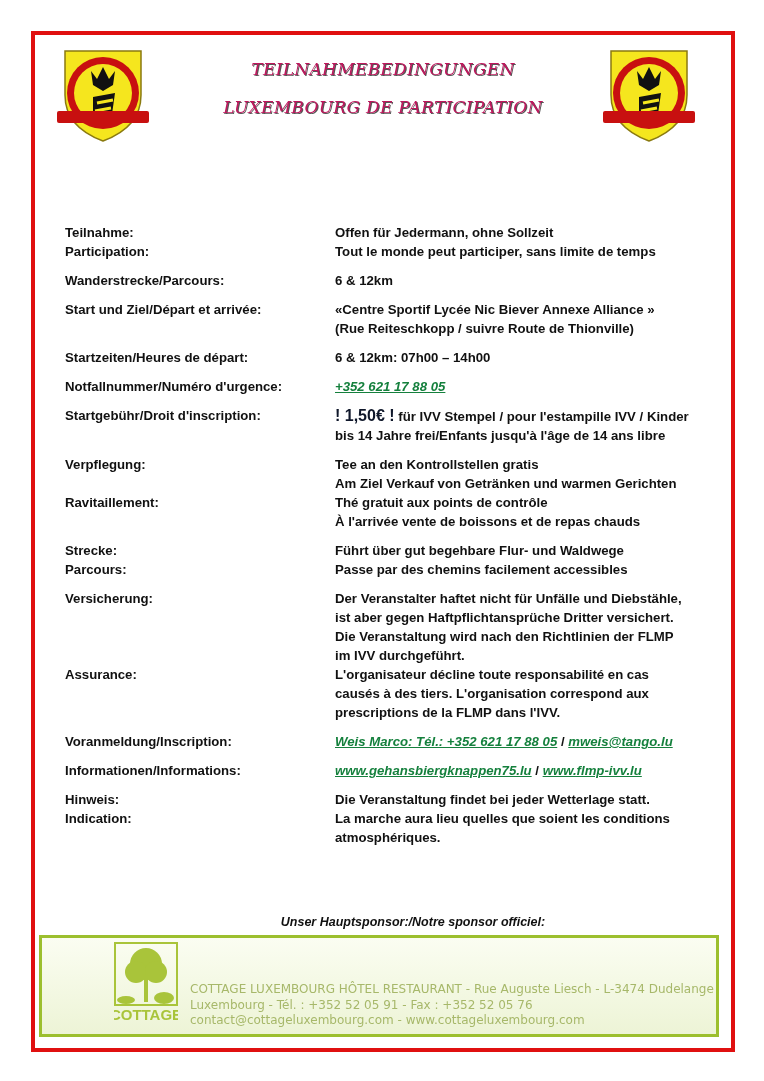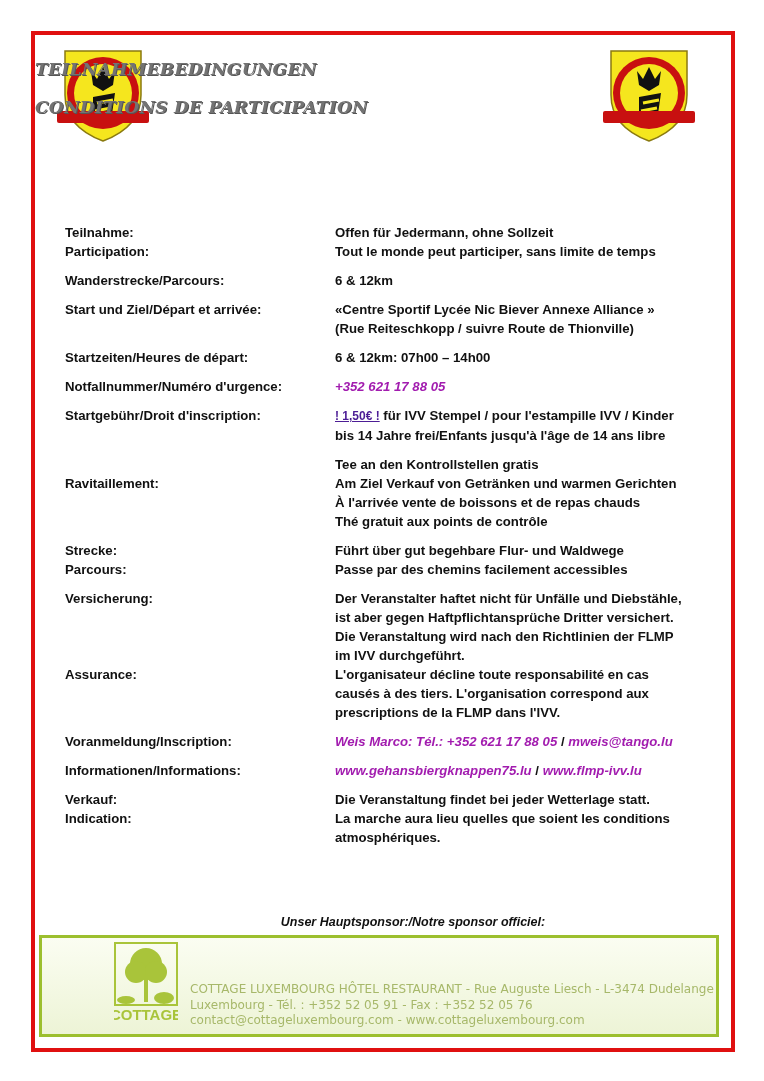--- a/index.html
+++ b/index.html
@@ -1,51 +1,51 @@
 <!DOCTYPE html>
 <html><head>
 <meta charset="utf-8">
 <style>
   html, body { margin: 0; padding: 0; background: #ffffff; }
   body { width: 764px; height: 1081px; position: relative; overflow: hidden; font-family: "Liberation Sans", sans-serif; color: #111; }
   .frame { position: absolute; left: 31px; top: 31px; width: 696px; height: 1013px; border: 4px solid #e01010; background: #fff; }
   .logo { position: absolute; top: 10px; width: 100px; height: 100px; }
   .logo.left { left: 18px; }
   .logo.right { left: 564px; }
-  .title { position: absolute; left: 0; width: 696px; font-family: "DejaVu Serif", serif; font-weight: bold; font-style: italic; font-size: 17px; letter-spacing: 0.3px; color: #737373; text-shadow: 1px 1px 0 #555; }
+  .title { position: absolute; left: 0; width: 696px; text-align: center; font-family: "DejaVu Serif", serif; font-weight: normal; font-style: italic; font-size: 17px; letter-spacing: 0.3px; color: #be185d; text-shadow: 1px 1px 0 #555; }
   .title.t1 { top: 24px; }
   .title.t2 { top: 62px; }
   .rows { position: absolute; left: 30px; top: 188px; width: 660px; font-size: 13.2px; font-weight: bold; line-height: 19px; }
   .row { display: flex; margin-bottom: 10px; }
   .lbl { width: 270px; flex: 0 0 270px; }
   .val { flex: 1; }
   .lbl div, .val div { white-space: nowrap; }
-  a.link { color: #a21caf; font-style: italic; }
-  .fee { color: #4c1d95; font-size: 12px; text-decoration: underline; }
+  a.link { color: #15803d; font-style: italic; text-decoration: underline; }
+  .fee { color: #0f172a; font-size: 16px; }
   .sponsor-label { position: absolute; left: 0; width: 756px; top: 880px; text-align: center; font-size: 12.5px; font-style: italic; font-weight: bold; }
   .sponsor-box { position: absolute; left: 4px; top: 900px; width: 680px; height: 102px; border: 3px solid #9cbf2e; background: linear-gradient(#fbfdf2, #edf4d6); box-sizing: border-box; }
   .cottage-logo { position: absolute; left: 72px; top: 4px; width: 64px; height: 90px; }
   .sp-text { position: absolute; left: 148px; top: 44px; font-family: "DejaVu Sans", sans-serif; font-size: 12px; line-height: 15.5px; color: #a7b86a; white-space: nowrap; }
 </style>
 </head>
 <body>
 
 <div class="frame">
   <svg class="logo left" viewBox="0 0 100 100">
     <path d="M12 6 H88 V50 Q88 82 50 96 Q12 82 12 50 Z" fill="#f5e61e" stroke="#8a7a10" stroke-width="1.5"></path>
     <circle cx="50" cy="48" r="36" fill="#c81010"></circle>
     <circle cx="50" cy="48" r="29" fill="#f5e61e"></circle>
     <path d="M40 52 L62 48 L58 76 Q48 80 40 72 Z" fill="#111"></path>
     <path d="M44 58 L60 55 M42 66 L58 63" stroke="#f5e61e" stroke-width="3"></path>
     <path d="M50 22 L44 34 L38 26 L40 40 L50 46 L60 40 L62 26 L56 34 Z" fill="#111"></path>
     <rect x="4" y="66" width="92" height="12" fill="#c81010" rx="2"></rect>
   </svg>
 
   <div class="title t1">TEILNAHMEBEDINGUNGEN</div>
-  <div class="title t2">CONDITIONS DE PARTICIPATION</div>
+  <div class="title t2">LUXEMBOURG DE PARTICIPATION</div>
 
   <svg class="logo right" viewBox="0 0 100 100">
     <path d="M12 6 H88 V50 Q88 82 50 96 Q12 82 12 50 Z" fill="#f5e61e" stroke="#8a7a10" stroke-width="1.5"></path>
     <circle cx="50" cy="48" r="36" fill="#c81010"></circle>
     <circle cx="50" cy="48" r="29" fill="#f5e61e"></circle>
     <path d="M40 52 L62 48 L58 76 Q48 80 40 72 Z" fill="#111"></path>
     <path d="M44 58 L60 55 M42 66 L58 63" stroke="#f5e61e" stroke-width="3"></path>
     <path d="M50 22 L44 34 L38 26 L40 40 L50 46 L60 40 L62 26 L56 34 Z" fill="#111"></path>
     <rect x="4" y="66" width="92" height="12" fill="#c81010" rx="2"></rect>
   </svg>
@@ -98,28 +98,29 @@
       <div class="lbl">
           <div>Startgebühr/Droit d'inscription:</div>
         </div>
       <div class="val">
           <div><span class="fee">! 1,50€ !</span><span> für IVV Stempel / pour l'estampille IVV / Kinder</span></div>
           <div>bis 14 Jahre frei/Enfants jusqu'à l'âge de 14 ans libre</div>
         </div>
     </div>
     <div class="row">
       <div class="lbl">
+          <div>Verpflegung:</div>
           <div>&nbsp;</div>
           <div>Ravitaillement:</div>
         </div>
       <div class="val">
           <div>Tee an den Kontrollstellen gratis</div>
           <div>Am Ziel Verkauf von Getränken und warmen Gerichten</div>
+          <div>Thé gratuit aux points de contrôle</div>
           <div>À l'arrivée vente de boissons et de repas chauds</div>
-          <div>Thé gratuit aux points de contrôle</div>
         </div>
     </div>
     <div class="row">
       <div class="lbl">
           <div>Strecke:</div>
           <div>Parcours:</div>
         </div>
       <div class="val">
           <div>Führt über gut begehbare Flur- und Waldwege</div>
           <div>Passe par des chemins facilement accessibles</div>
@@ -154,21 +155,21 @@
     <div class="row">
       <div class="lbl">
           <div>Informationen/Informations:</div>
         </div>
       <div class="val">
           <div><a class="link">www.gehansbiergknappen75.lu</a><span> / </span><a class="link">www.flmp-ivv.lu</a></div>
         </div>
     </div>
     <div class="row">
       <div class="lbl">
-          <div>Verkauf:</div>
+          <div>Hinweis:</div>
           <div>Indication:</div>
         </div>
       <div class="val">
           <div>Die Veranstaltung findet bei jeder Wetterlage statt.</div>
           <div>La marche aura lieu quelles que soient les conditions</div>
           <div>atmosphériques.</div>
         </div>
     </div>
   </div>
 

